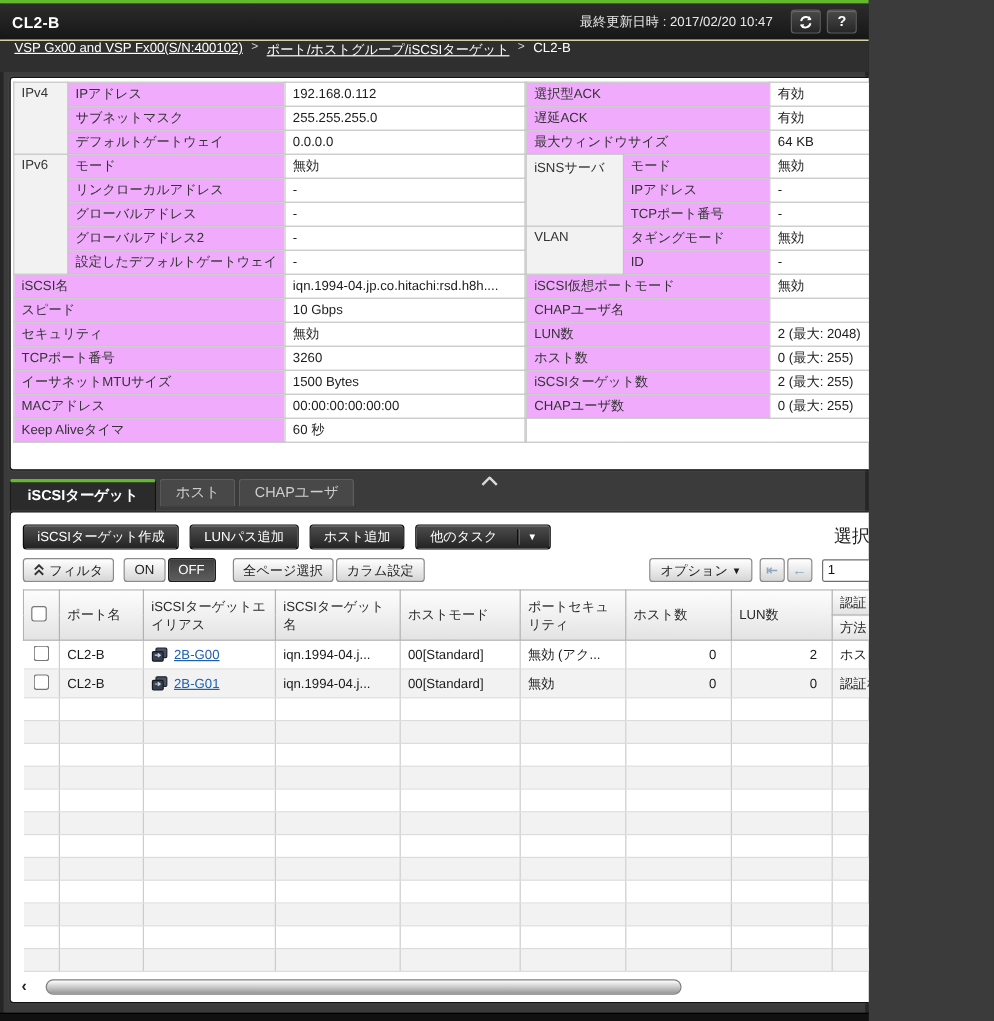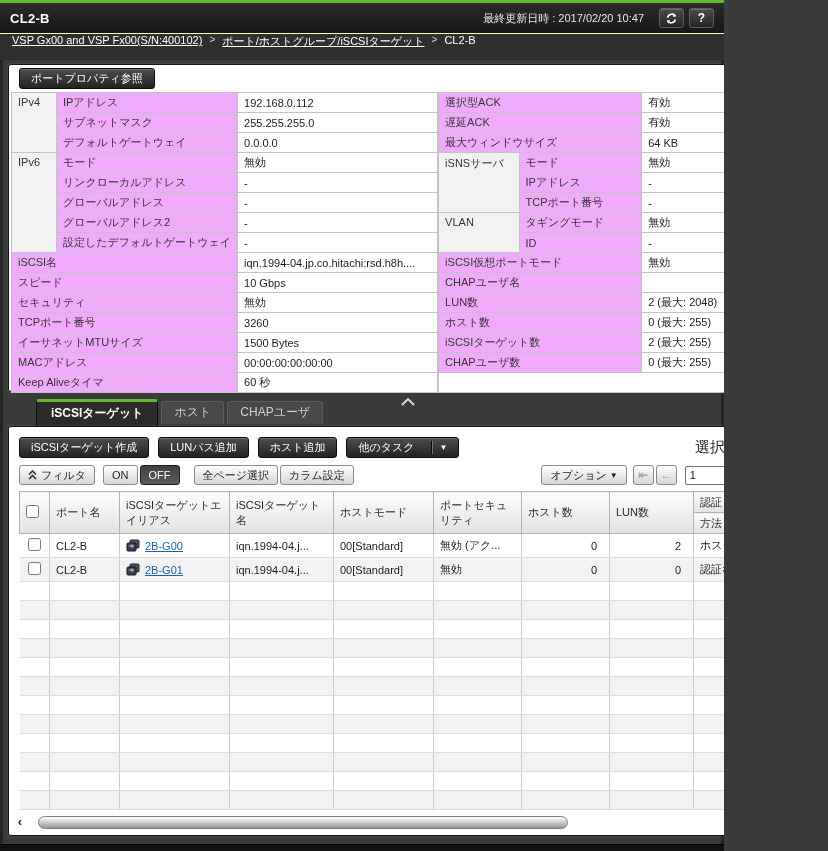--- a/index.html
+++ b/index.html
@@ -38,21 +38,21 @@
   .props{display:flex;margin:3px 1px 0 2px;}
   .ptable{border-collapse:collapse;table-layout:fixed;font-size:11px;color:#1c1c1c;}
   .ptable td{border:1px solid #c3c3c3;height:20px;padding:0 6px;overflow:hidden;white-space:nowrap;}
   .ptable .grp{background:#f2f2f2;vertical-align:top;padding-top:3px;color:#333;}
   .ptable .lbl{background:#f0abfc;color:#333;}
   .ptable .val{background:#fff;margin-top:20px;}
   .ptable .filler{background:#fff;}
   
   .collapse{position:absolute;left:401px;top:392px;width:16px;height:8px;cursor:pointer;}
   
-  .tabs{position:absolute;left:8px;top:399px;display:flex;align-items:center;margin-left:28px;}
+  .tabs{position:absolute;left:8px;top:399px;display:flex;align-items:flex-start;}
   .tab{height:23px;line-height:21px;padding:0 12px;font-size:12px;background:#484848;color:#cfcfcf;
     border:1px solid #5c5c5c;border-bottom:none;border-radius:3px 3px 0 0;margin-right:3px;cursor:pointer;}
   .tab.active{height:27px;line-height:22px;background:#2b2b2b;color:#fff;font-weight:bold;
     border:1px solid #101010;border-bottom:none;border-top:3px solid #63b92e;padding:0 14px;}
   
   .toolbar{display:flex;align-items:center;padding:10px 12px 0 10px;}
   .toolbar .dbtn{margin-right:9px;}
   .task-div{width:1px;height:13px;background:#050505;box-shadow:1px 0 0 #777;margin:0 8px 0 16px;}
   .caret{font-size:8px;}
   .selinfo{margin-left:auto;font-size:15px;color:#1d1d1d;display:flex;align-items:center;}
@@ -114,23 +114,20 @@
 
   <div class="crumbs">
     <a>VSP Gx00 and VSP Fx00(S/N:400102)</a>
     <span class="sep">&gt;</span>
     <a>ポート/ホストグループ/iSCSIターゲット</a>
     <span class="sep">&gt;</span>
     <span>CL2-B</span>
   </div>
 
   <div class="panel panel-top">
-    <div class="propbtn-row">
-      <button class="dbtn">ポートプロパティ参照</button>
-    </div>
     <div class="props">
       <table class="ptable">
         <colgroup>
             <col style="width:55px">
             <col style="width:134px">
             <col style="width:216px">
           </colgroup>
         <tbody>
             <tr>
               <td class="grp" rowspan="3">IPv4</td>

